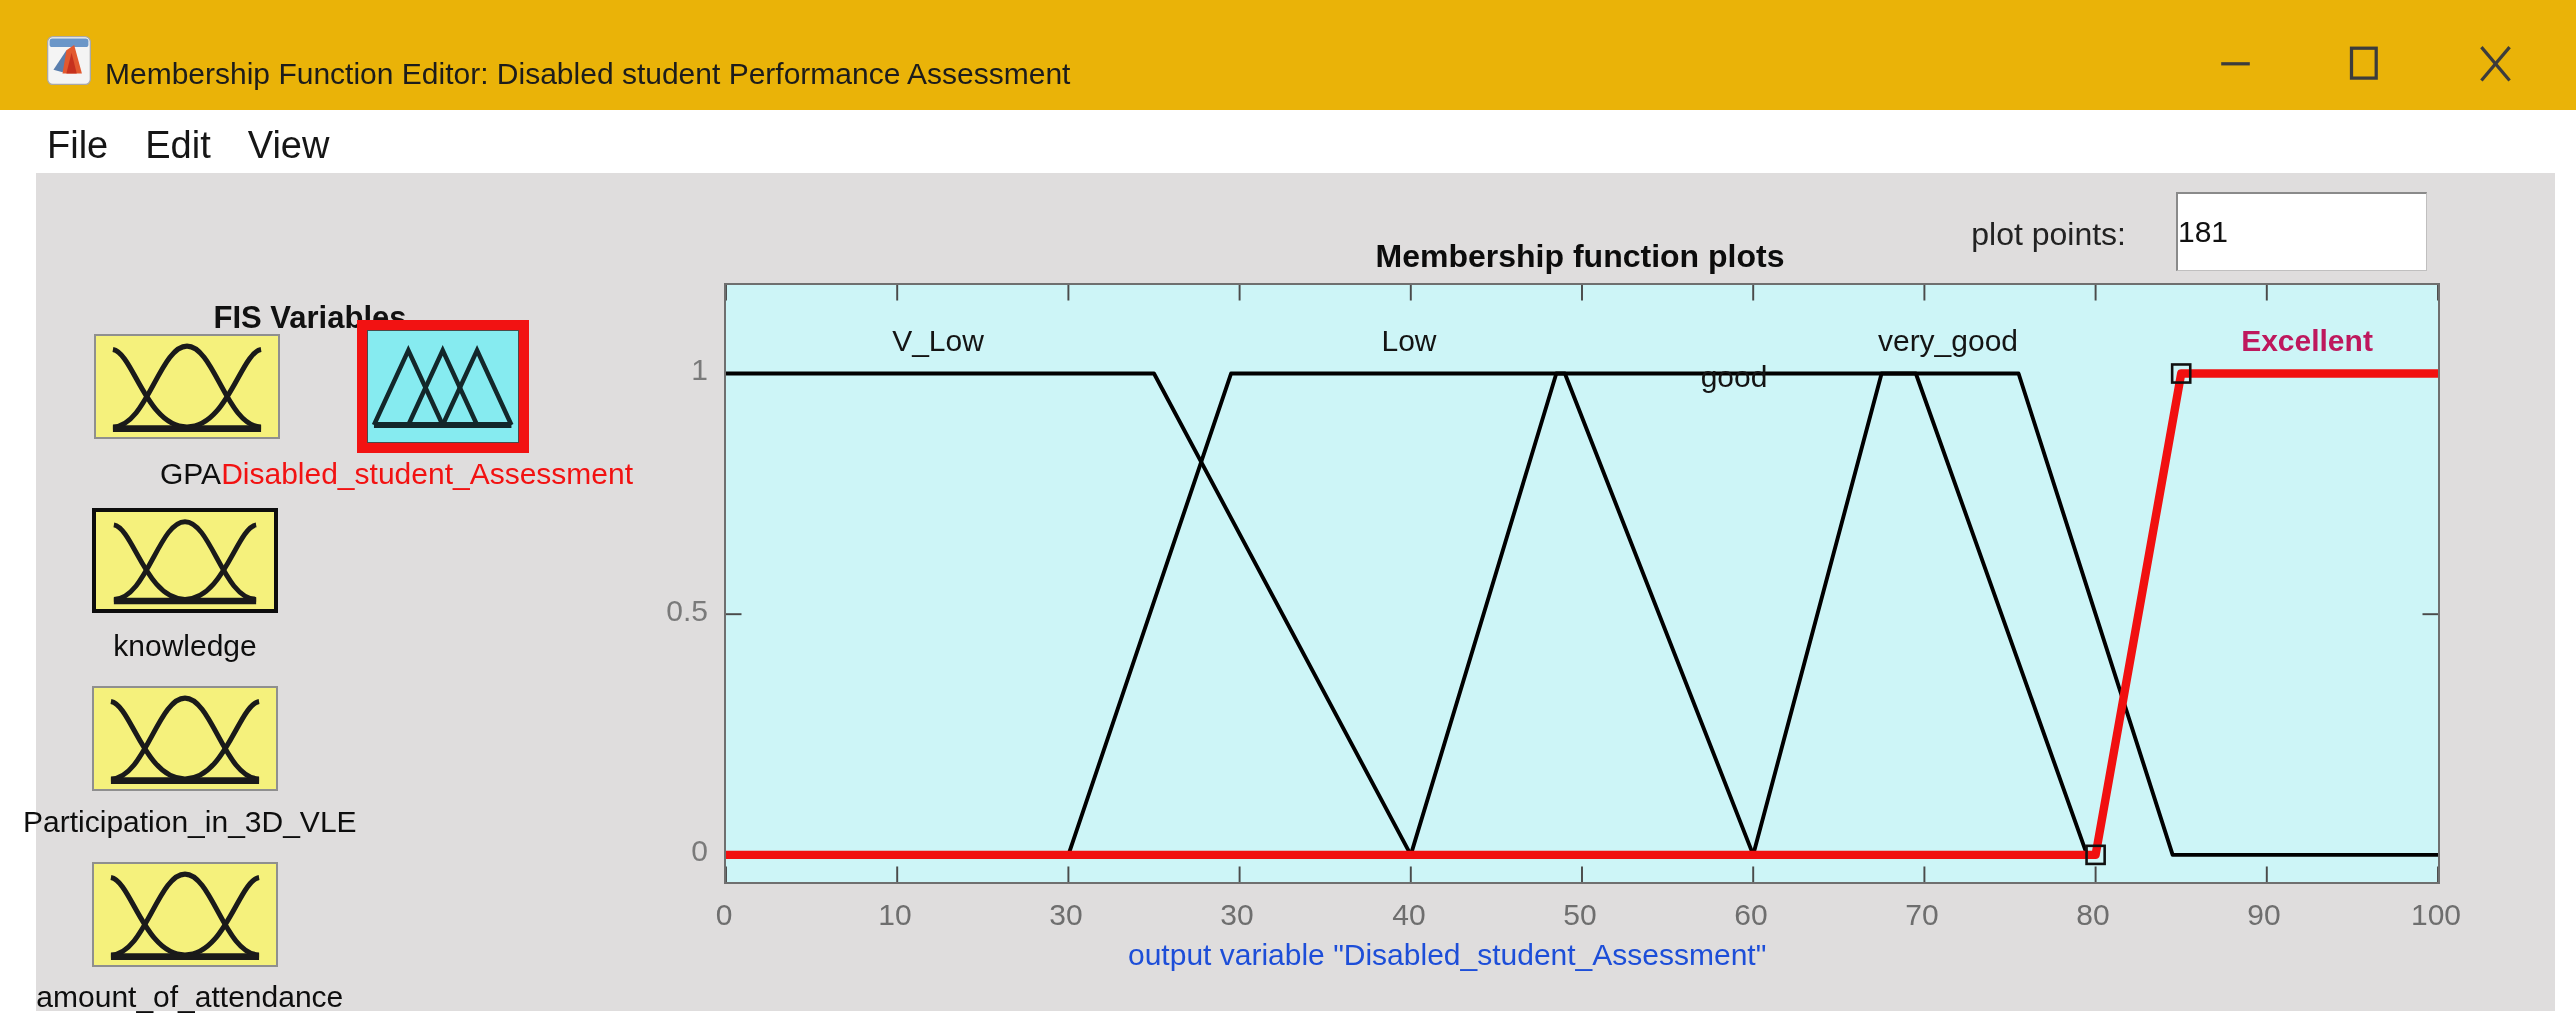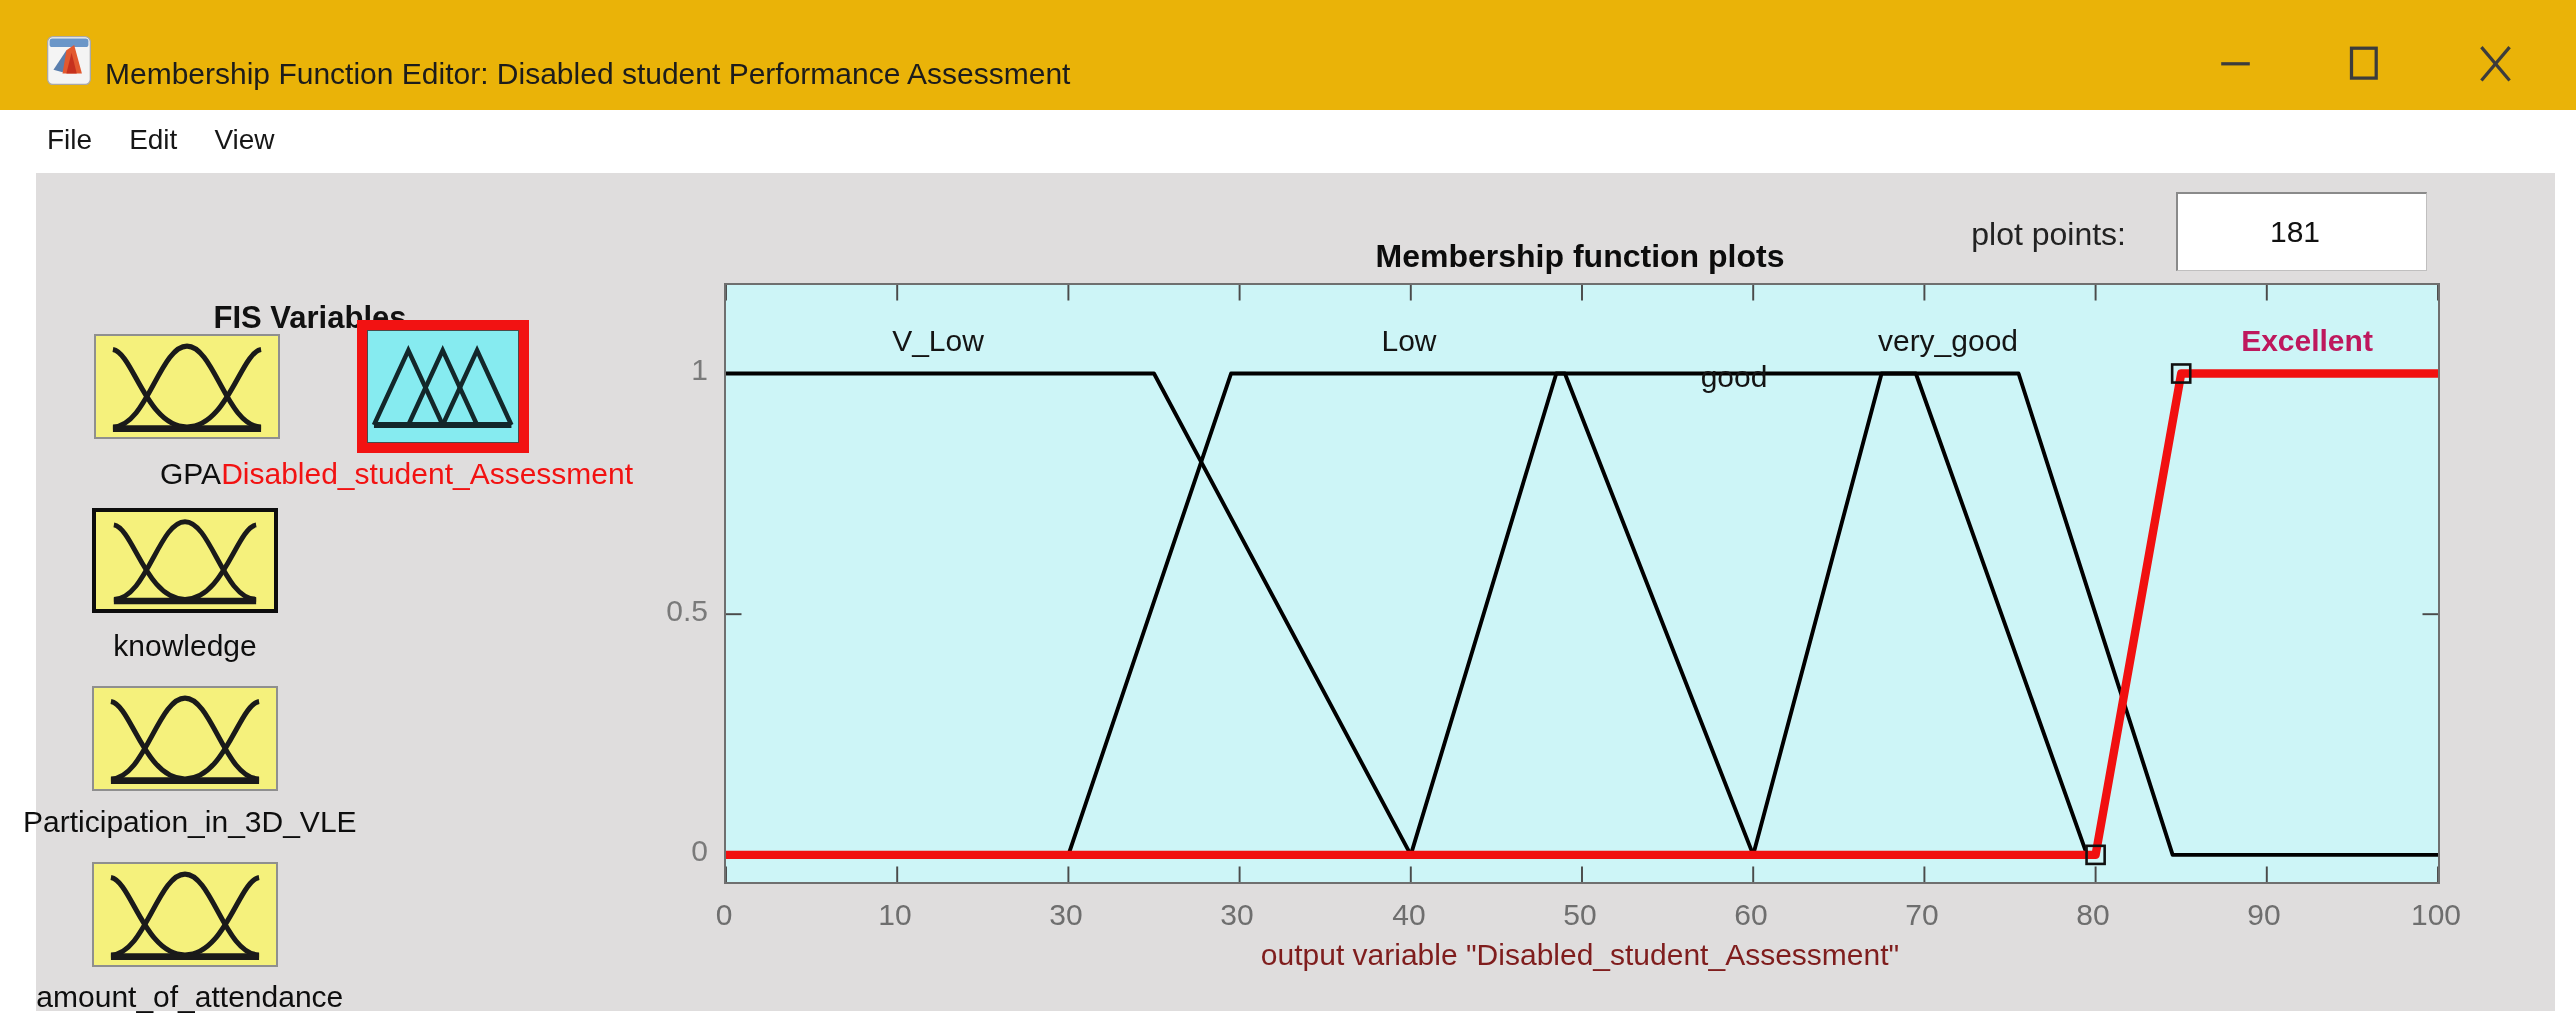--- a/index.html
+++ b/index.html
@@ -5,21 +5,21 @@
   html,body{margin:0;padding:0;background:#ffffff;}
   #root{position:relative;width:2576px;height:1026px;background:#ffffff;overflow:hidden;
         font-family:"Liberation Sans", sans-serif;color:#111;}
   
   #titlebar{position:absolute;left:0;top:0;width:2576px;height:110px;background:#eab308;}
   #app-icon{position:absolute;left:47px;top:36px;width:44px;height:49px;}
   #title-text{position:absolute;left:105px;top:57px;font-size:30px;color:#1c1c1c;white-space:nowrap;}
   .winbtn{position:absolute;top:39px;width:78px;height:47px;display:flex;align-items:center;justify-content:center;}
   #btn-min{left:2196px;} #btn-max{left:2325px;} #btn-close{left:2456px;}
   
-  #menubar{position:absolute;left:47px;top:124px;display:flex;gap:37px;font-size:28px;color:#161616;}
+  #menubar{position:absolute;left:47px;top:124px;display:flex;gap:37px;font-size:38px;color:#161616;}
   .menu-item{cursor:default;}
   
   #panel{position:absolute;left:36px;top:173px;width:2519px;height:838px;background:#dfdddd;}
   
   #fis-header{position:absolute;left:132px;top:127px;width:284px;text-align:center;
               font-size:31px;font-weight:bold;color:#111;}
   .varbox{position:absolute;background:#f5f17c;border:2.6px solid #8f8f8f;box-sizing:border-box;}
   .varbox svg{display:block;width:100%;height:100%;}
   #var-gpa{left:58px;top:161px;width:186px;height:105px;}
   #var-knowledge{left:56px;top:335px;width:186px;height:105px;border:4.5px solid #0d0d0d;}
@@ -36,35 +36,35 @@
   #label-participation{left:-20.7px;top:632px;width:349px;text-align:center;}
   #label-amount{left:-20.7px;top:807px;width:349px;text-align:center;}
   
   #plot-title{position:absolute;left:1221px;top:65px;width:646px;text-align:center;
               font-size:32px;font-weight:bold;color:#0c0c0c;}
   #pp-label{position:absolute;left:1896px;top:43px;width:194px;text-align:right;font-size:32px;color:#222;}
   #pp-box{position:absolute;left:2140px;top:19.4px;width:251px;height:79px;background:#ffffff;
           border-top:2.6px solid #8a8a8a;border-left:2.6px solid #8a8a8a;
           border-right:1.9px solid #c0bfbf;border-bottom:1.9px solid #c0bfbf;box-sizing:border-box;}
   #pp-box input{width:100%;height:100%;border:none;outline:none;background:transparent;
-          text-align:center;font-size:30px;padding:0 14px 0 0;box-sizing:border-box;
+          text-align:left;font-size:30px;padding:0 14px 0 0;box-sizing:border-box;
           font-family:"Liberation Sans",sans-serif;color:#111;}
   
   #plot-box{position:absolute;left:688px;top:110px;width:1712px;height:597px;
             background:#cdf5f7;border:2.6px solid #6f6f6f;box-sizing:content-box;}
   #plot-svg{position:absolute;left:0;top:0;width:1712px;height:597px;}
   #mf-labels .mf-label{position:absolute;top:151px;transform:translateX(-50%);
             font-size:30px;color:#141414;white-space:nowrap;}
   #mf-labels .mf-label.sel{color:#be185d;font-weight:bold;}
   #xtick-labels .xt{position:absolute;top:725px;transform:translateX(-50%);
             font-size:30px;color:#6e6e6e;}
   #ytick-labels .yt{position:absolute;width:142px;text-align:right;
             font-size:30px;color:#7a7a7a;}
-  #xlabel{position:absolute;left:1092px;top:765px;width:904px;text-align:center;
-          font-size:30px;color:#7f1d1d;}
+  #xlabel{position:absolute;left:1092px;top:765px;width:904px;text-align:left;
+          font-size:30px;color:#1d4ed8;}
 </style>
 </head>
 <body>
 
 <div id="root">
 
   <div id="titlebar">
     <div id="app-icon">
       <svg viewBox="0 0 68 76">
         <rect x="1" y="1" width="66" height="74" rx="8" fill="#f4f4f4" stroke="#a9a9a9" stroke-width="2"></rect>

